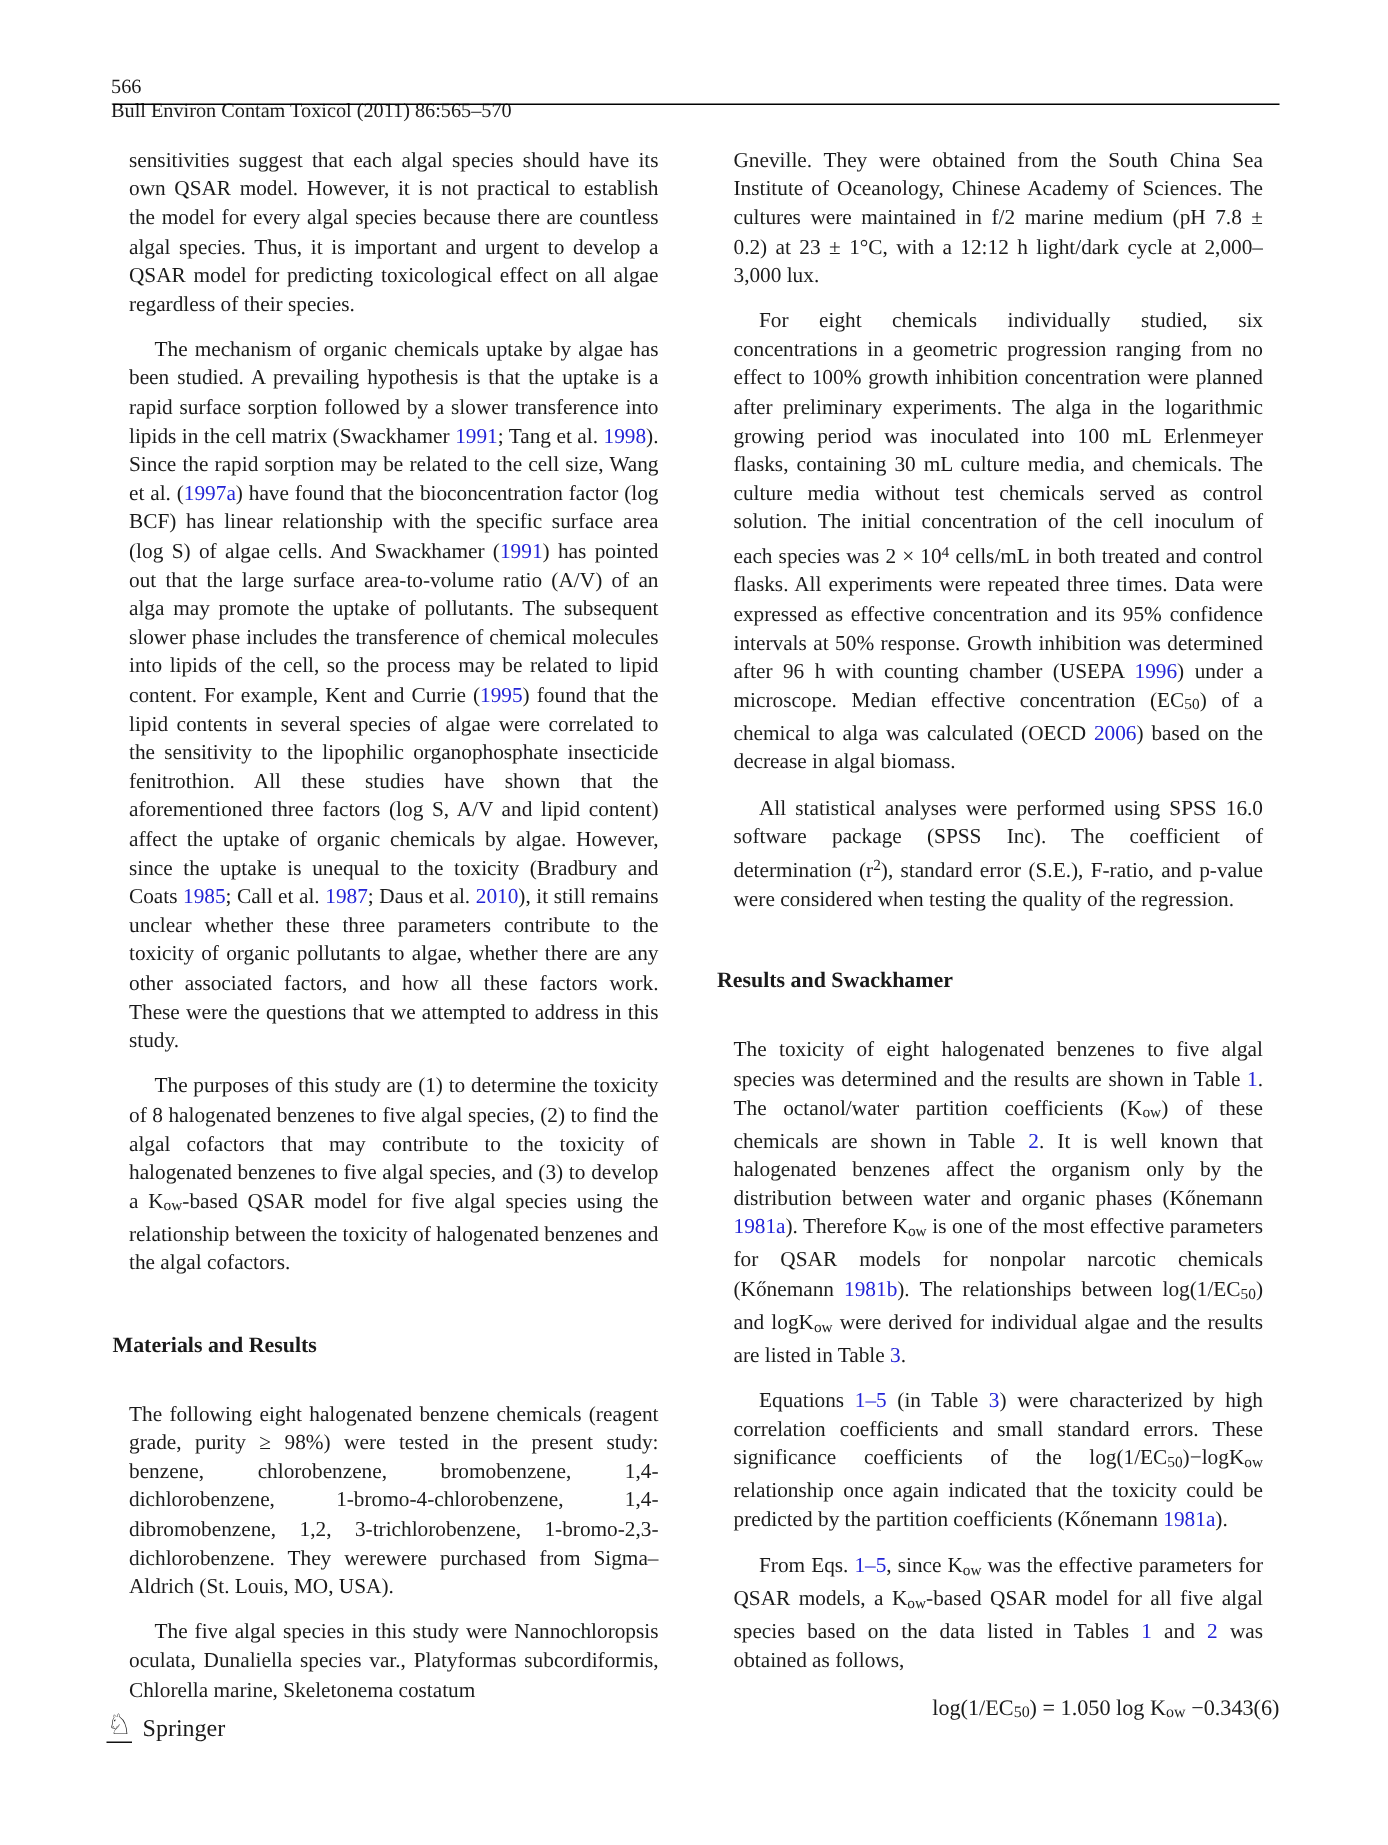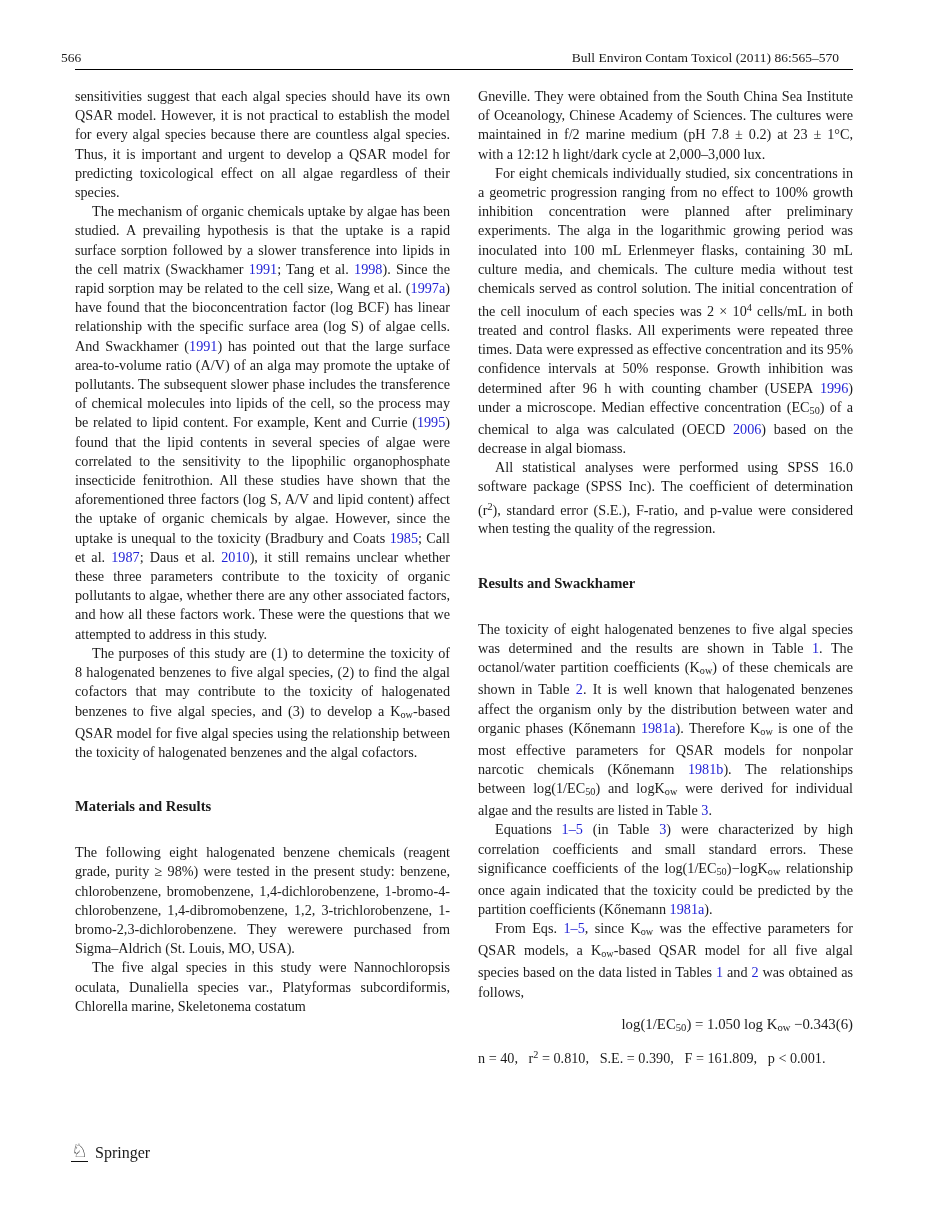--- a/index.html
+++ b/index.html
@@ -7,27 +7,28 @@
     position: relative;
     width: 925px;
     height: 1230px;
     background: #ffffff;
     font-family: "Liberation Serif", serif;
     color: #1b1b1b;
     overflow: hidden;
   }
   .header {
     position: absolute;
-    left: 61px;
+    left: 74px;
     width: 778px;
     top: 50px;
     display: flex;
     justify-content: space-between;
     font-size: 13.5px;
     line-height: 16px;
+    flex-direction: column;
   }
   .header-rule {
     position: absolute;
     left: 75px;
     width: 778px;
     top: 69px;
     border-top: 1.6px solid #000000;
     height: 0;
   }
   .columns {
@@ -37,21 +38,21 @@
     width: 778px;
     display: flex;
     gap: 28px;
   }
   .col {
     width: 375px;
     font-size: 14.2px;
     line-height: 19.2px;
     text-align: justify;
   }
-  .para { margin: 0; }
+  .para { margin: 11px; }
   .para.ind { text-indent: 17px; }
   .heading {
     font-size: 14.6px;
     font-weight: bold;
     margin: 35px 0 27px 0;
     text-align: left;
     line-height: 19.2px;
   }
   .it { }
   .cite { color: var(--link, #2324d6); }
@@ -108,21 +109,20 @@
         <p class="para ind"><span>For eight chemicals individually studied, six concentrations in a geometric progression ranging from no effect to 100% growth inhibition concentration were planned after preliminary experiments. The alga in the logarithmic growing period was inoculated into 100 mL Erlenmeyer flasks, containing 30 mL culture media, and chemicals. The culture media without test chemicals served as control solution. The initial concentration of the cell inoculum of each species was 2 × 10</span><span class="sp">4</span><span> cells/mL in both treated and control flasks. All experiments were repeated three times. Data were expressed as effective concentration and its 95% confidence intervals at 50% response. Growth inhibition was determined after 96 h with counting chamber (USEPA </span><span class="cite">1996</span><span>) under a microscope. Median effective concentration (EC</span><span class="sb">50</span><span>) of a chemical to alga was calculated (OECD </span><span class="cite">2006</span><span>) based on the decrease in algal biomass.</span></p>
         <p class="para ind"><span>All statistical analyses were performed using SPSS 16.0 software package (SPSS Inc). The coefficient of determination (</span><span class="it">r</span><span class="sp">2</span><span>), standard error (S.E.), F-ratio, and </span><span class="it">p</span><span>-value were considered when testing the quality of the regression.</span></p>
         <h2 class="heading"><span>Results and Swackhamer</span></h2>
         <p class="para"><span>The toxicity of eight halogenated benzenes to five algal species was determined and the results are shown in Table </span><span class="cite">1</span><span>. The octanol/water partition coefficients (</span><span class="it">K</span><span class="it sb">ow</span><span>) of these chemicals are shown in Table </span><span class="cite">2</span><span>. It is well known that halogenated benzenes affect the organism only by the distribution between water and organic phases (Kőnemann </span><span class="cite">1981a</span><span>). Therefore </span><span class="it">K</span><span class="it sb">ow</span><span> is one of the most effective parameters for QSAR models for nonpolar narcotic chemicals (Kőnemann </span><span class="cite">1981b</span><span>). The relationships between log(1/EC</span><span class="sb">50</span><span>) and log</span><span class="it">K</span><span class="it sb">ow</span><span> were derived for individual algae and the results are listed in Table </span><span class="cite">3</span><span>.</span></p>
         <p class="para ind"><span>Equations </span><span class="cite">1–5</span><span> (in Table </span><span class="cite">3</span><span>) were characterized by high correlation coefficients and small standard errors. These significance coefficients of the log(1/EC</span><span class="sb">50</span><span>)−log</span><span class="it">K</span><span class="it sb">ow</span><span> relationship once again indicated that the toxicity could be predicted by the partition coefficients (Kőnemann </span><span class="cite">1981a</span><span>).</span></p>
         <p class="para ind"><span>From Eqs. </span><span class="cite">1–5</span><span>, since </span><span class="it">K</span><span class="it sb">ow</span><span> was the effective parameters for QSAR models, a </span><span class="it">K</span><span class="it sb">ow</span><span>-based QSAR model for all five algal species based on the data listed in Tables </span><span class="cite">1</span><span> and </span><span class="cite">2</span><span> was obtained as follows,</span></p>
         <div class="equation">
           <span><span>log(1/EC</span><span class="sb">50</span><span>) = 1.050 log </span><span class="it">K</span><span class="it sb">ow</span><span> −0.343</span></span>
           <span class="eq-num">(6)</span>
         </div>
-        <p class="para stats"><span class="it">n</span><span> = 40,  </span><span class="it">r</span><span class="sp">2</span><span> = 0.810,  S.E. = 0.390,  </span><span class="it">F</span><span> = 161.809,  </span><span class="it">p</span><span> &lt; 0.001.</span></p>
       </div>
   </div>
 
   <div class="footer">
     <span class="springer-glyph">♘</span>
     <span>Springer</span>
   </div>
 </div>
 
 </body></html>

